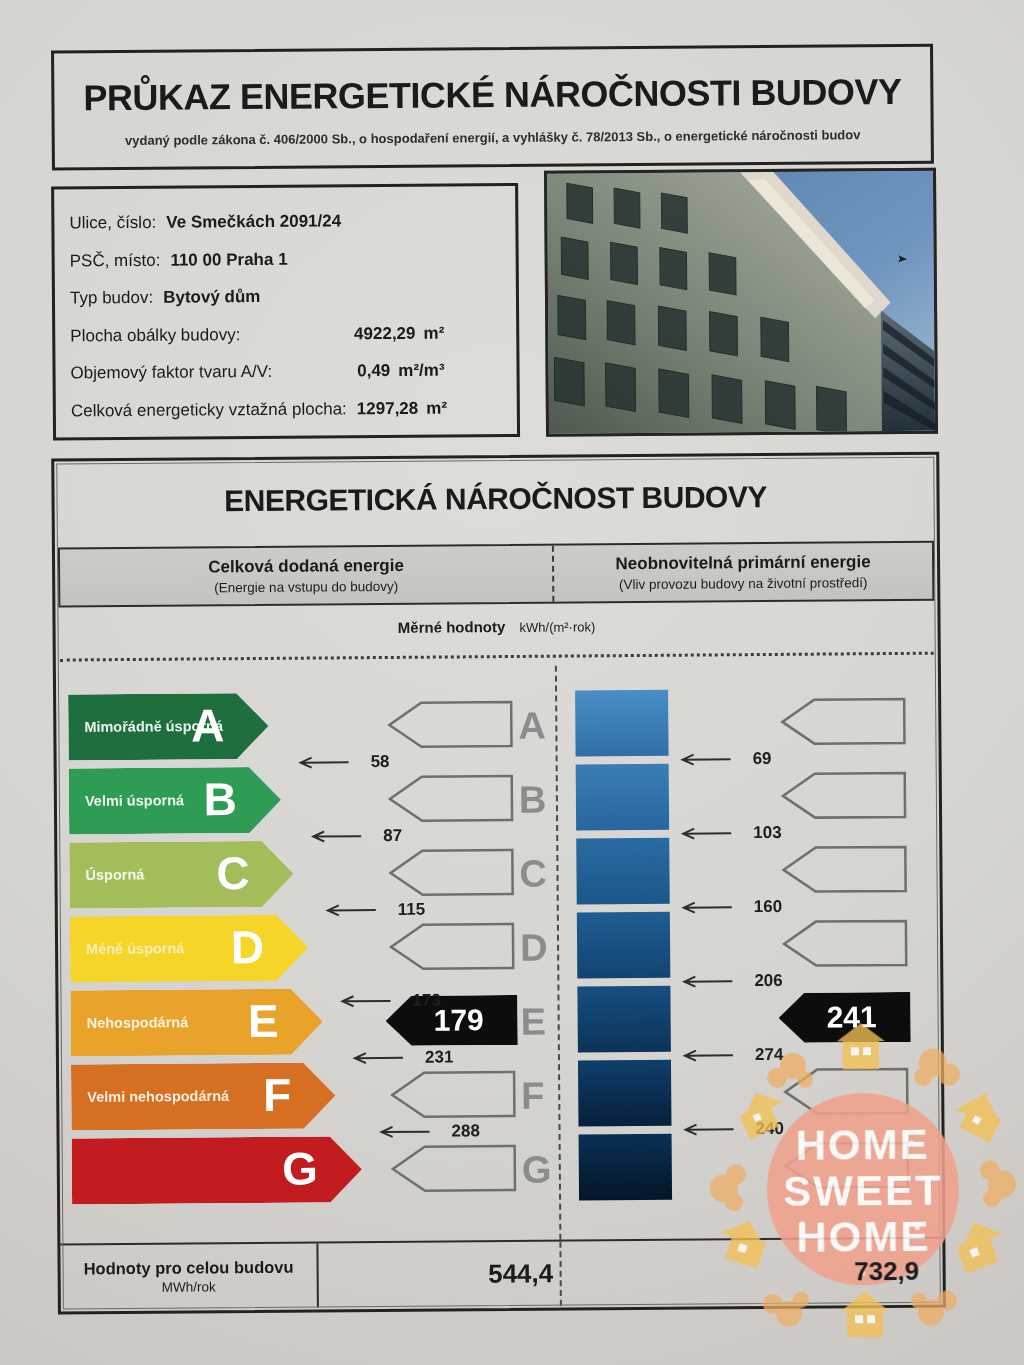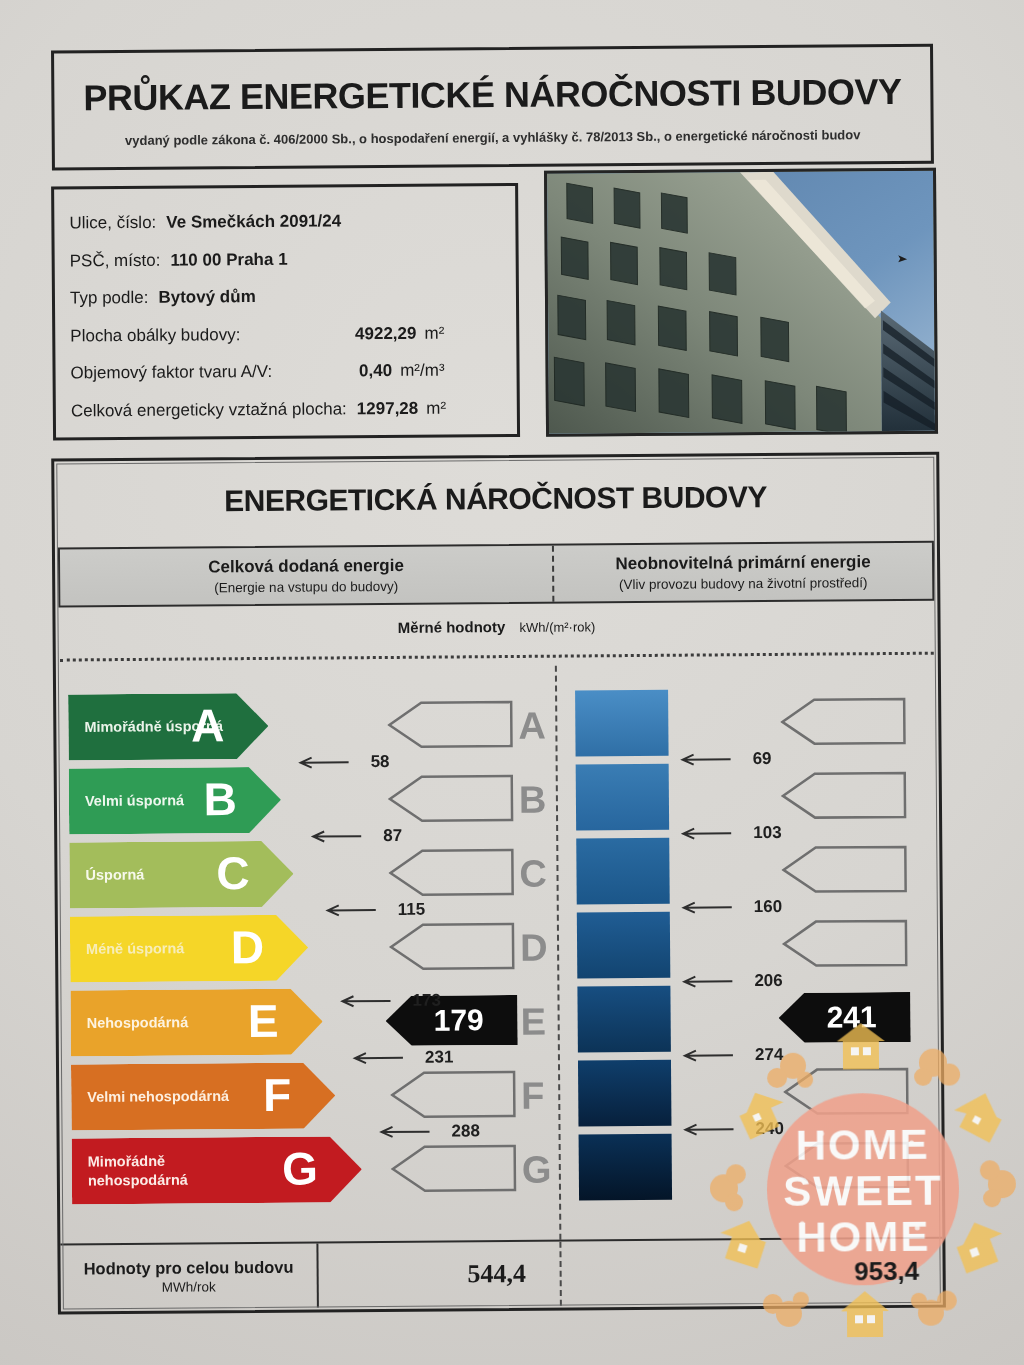--- a/index.html
+++ b/index.html
@@ -12,21 +12,21 @@
   
   .title-box{left:56px;top:47px;width:882px;height:120px;text-align:center;}
   .cert-title{margin-top:24px;font-size:36px;font-weight:bold;letter-spacing:-0.5px;}
   .cert-sub{margin-top:14px;font-size:13px;font-weight:bold;color:#2e2e2e;}
 
   
   .info-box{left:55px;top:183px;width:467px;height:254px;padding:24px 12px 0 15px;}
   .irow{display:flex;align-items:baseline;font-size:17px;margin-bottom:17.5px;white-space:nowrap;}
   .ilabel{margin-right:10px;}
   .ival{font-weight:bold;}
-  .iunit{font-weight:normal;margin-left:8px;}
+  .iunit{font-weight:bold;margin-left:8px;}
   .irow.spread{padding-right:60px;}
   .irow.spread .ival{margin-left:auto;}
 
   
   .photo-frame{position:absolute;left:548px;top:171px;width:392px;height:266px;border:3px solid #242424;box-sizing:border-box;background:#7d8a80;}
   .photo-frame svg{display:block;width:100%;height:100%;}
 
   
   .main-box{left:53px;top:455px;width:888px;height:856px;}
   .sec-title{position:absolute;top:24px;left:0;width:100%;text-align:center;font-size:30px;font-weight:bold;letter-spacing:-0.5px;}
@@ -59,21 +59,21 @@
   .thr{position:absolute;display:flex;align-items:center;height:18px;gap:10px;}
   .thr svg{flex:0 0 auto;}
   .thr span{font-size:17px;font-weight:bold;margin-left:10px;color:#1f1f1f;}
 
   
   .totals{position:absolute;left:0;top:782px;width:882px;height:66px;border-top:2.5px solid #2c2c2c;box-sizing:border-box;}
   .totals .cell{position:absolute;left:0;top:0;width:258px;height:100%;border-right:2px solid #2c2c2c;box-sizing:border-box;display:flex;flex-direction:column;align-items:center;justify-content:center;}
   .tot-label{font-size:16.5px;font-weight:bold;}
   .tot-unit{font-size:13.5px;margin-top:2px;}
   .tot-val{position:absolute;top:50%;transform:translate(-50%,-50%);font-size:26px;font-weight:bold;z-index:6;}
-  .tot-val.lv{left:436px;font-family:Liberation Serif, serif;}
+  .tot-val.lv{left:460px;}
   .tot-val.rv{left:826px;}
   .totals .vdash2{position:absolute;left:499px;top:0;bottom:0;border-left:2px dashed #4a4a4a;}
 
   .watermark{position:absolute;left:698px;top:1026px;width:322px;height:332px;z-index:5;opacity:0.87;pointer-events:none;}
 </style>
 </head>
 <body>
 
 <div class="sheet">
 <div class="tilt">
@@ -86,31 +86,31 @@
   <div class="box info-box">
     <div class="irow">
       <span class="ilabel">Ulice, číslo:</span>
       <span class="ival">Ve Smečkách 2091/24</span>
     </div>
     <div class="irow">
       <span class="ilabel">PSČ, místo:</span>
       <span class="ival">110 00 Praha 1</span>
     </div>
     <div class="irow">
-      <span class="ilabel">Typ podle:</span>
+      <span class="ilabel">Typ budov:</span>
       <span class="ival">Bytový dům</span>
     </div>
     <div class="irow spread">
       <span class="ilabel">Plocha obálky budovy:</span>
       <span class="ival">4922,29</span>
       <span class="iunit">m²</span>
     </div>
     <div class="irow spread">
       <span class="ilabel">Objemový faktor tvaru A/V:</span>
-      <span class="ival">0,40</span>
+      <span class="ival">0,49</span>
       <span class="iunit">m²/m³</span>
     </div>
     <div class="irow">
       <span class="ilabel">Celková energeticky vztažná plocha:</span>
       <span class="ival">1297,28</span>
       <span class="iunit">m²</span>
     </div>
   </div>
 
   <div class="photo-frame">
@@ -274,21 +274,20 @@
             </svg>
         <span class="grayletter">F</span>
         <div class="bar-seg" style="background: linear-gradient(rgb(15, 62, 107), rgb(7, 32, 60));"></div>
         <svg class="outline-arrow r" viewBox="0 0 126 48">
               <polygon points="34,2 124,2 124,46 34,46 2,24" fill="none" stroke="#6f6f6f" stroke-width="2.5"></polygon>
             </svg>
       </div>
 
       <div class="grow" style="top:469px">
         <div class="garrow" style="width: 290px; background: rgb(194, 27, 32);">
-          <span class="glabel" style="color: rgb(252, 235, 230);">Mimořádně nehospodárná</span>
           <span class="gletter">G</span>
         </div>
         <svg class="outline-arrow l" viewBox="0 0 126 48">
               <polygon points="34,2 124,2 124,46 34,46 2,24" fill="none" stroke="#6f6f6f" stroke-width="2.5"></polygon>
             </svg>
         <span class="grayletter">G</span>
         <div class="bar-seg" style="background: linear-gradient(rgb(10, 48, 86), rgb(4, 21, 40));"></div>
         <svg class="outline-arrow r" viewBox="0 0 126 48">
               <polygon points="34,2 124,2 124,46 34,46 2,24" fill="none" stroke="#6f6f6f" stroke-width="2.5"></polygon>
             </svg>
@@ -369,21 +368,21 @@
           </div>
     </div>
 
     <div class="totals">
       <div class="cell">
         <div class="tot-label">Hodnoty pro celou budovu</div>
         <div class="tot-unit">MWh/rok</div>
       </div>
       <div class="vdash2"></div>
       <div class="tot-val lv">544,4</div>
-      <div class="tot-val rv">953,4</div>
+      <div class="tot-val rv">732,9</div>
     </div>
   </div>
 
   <svg class="watermark" viewBox="0 0 322 332">
     <g fill="#f2c052" opacity="0.9">
       <g>
             <rect x="142" y="18" width="36" height="28"></rect>
             <polygon points="136,18 160,0 184,18"></polygon>
             <rect x="150" y="24" width="8" height="8" fill="#fff"></rect>
             <rect x="162" y="24" width="8" height="8" fill="#fff"></rect>

